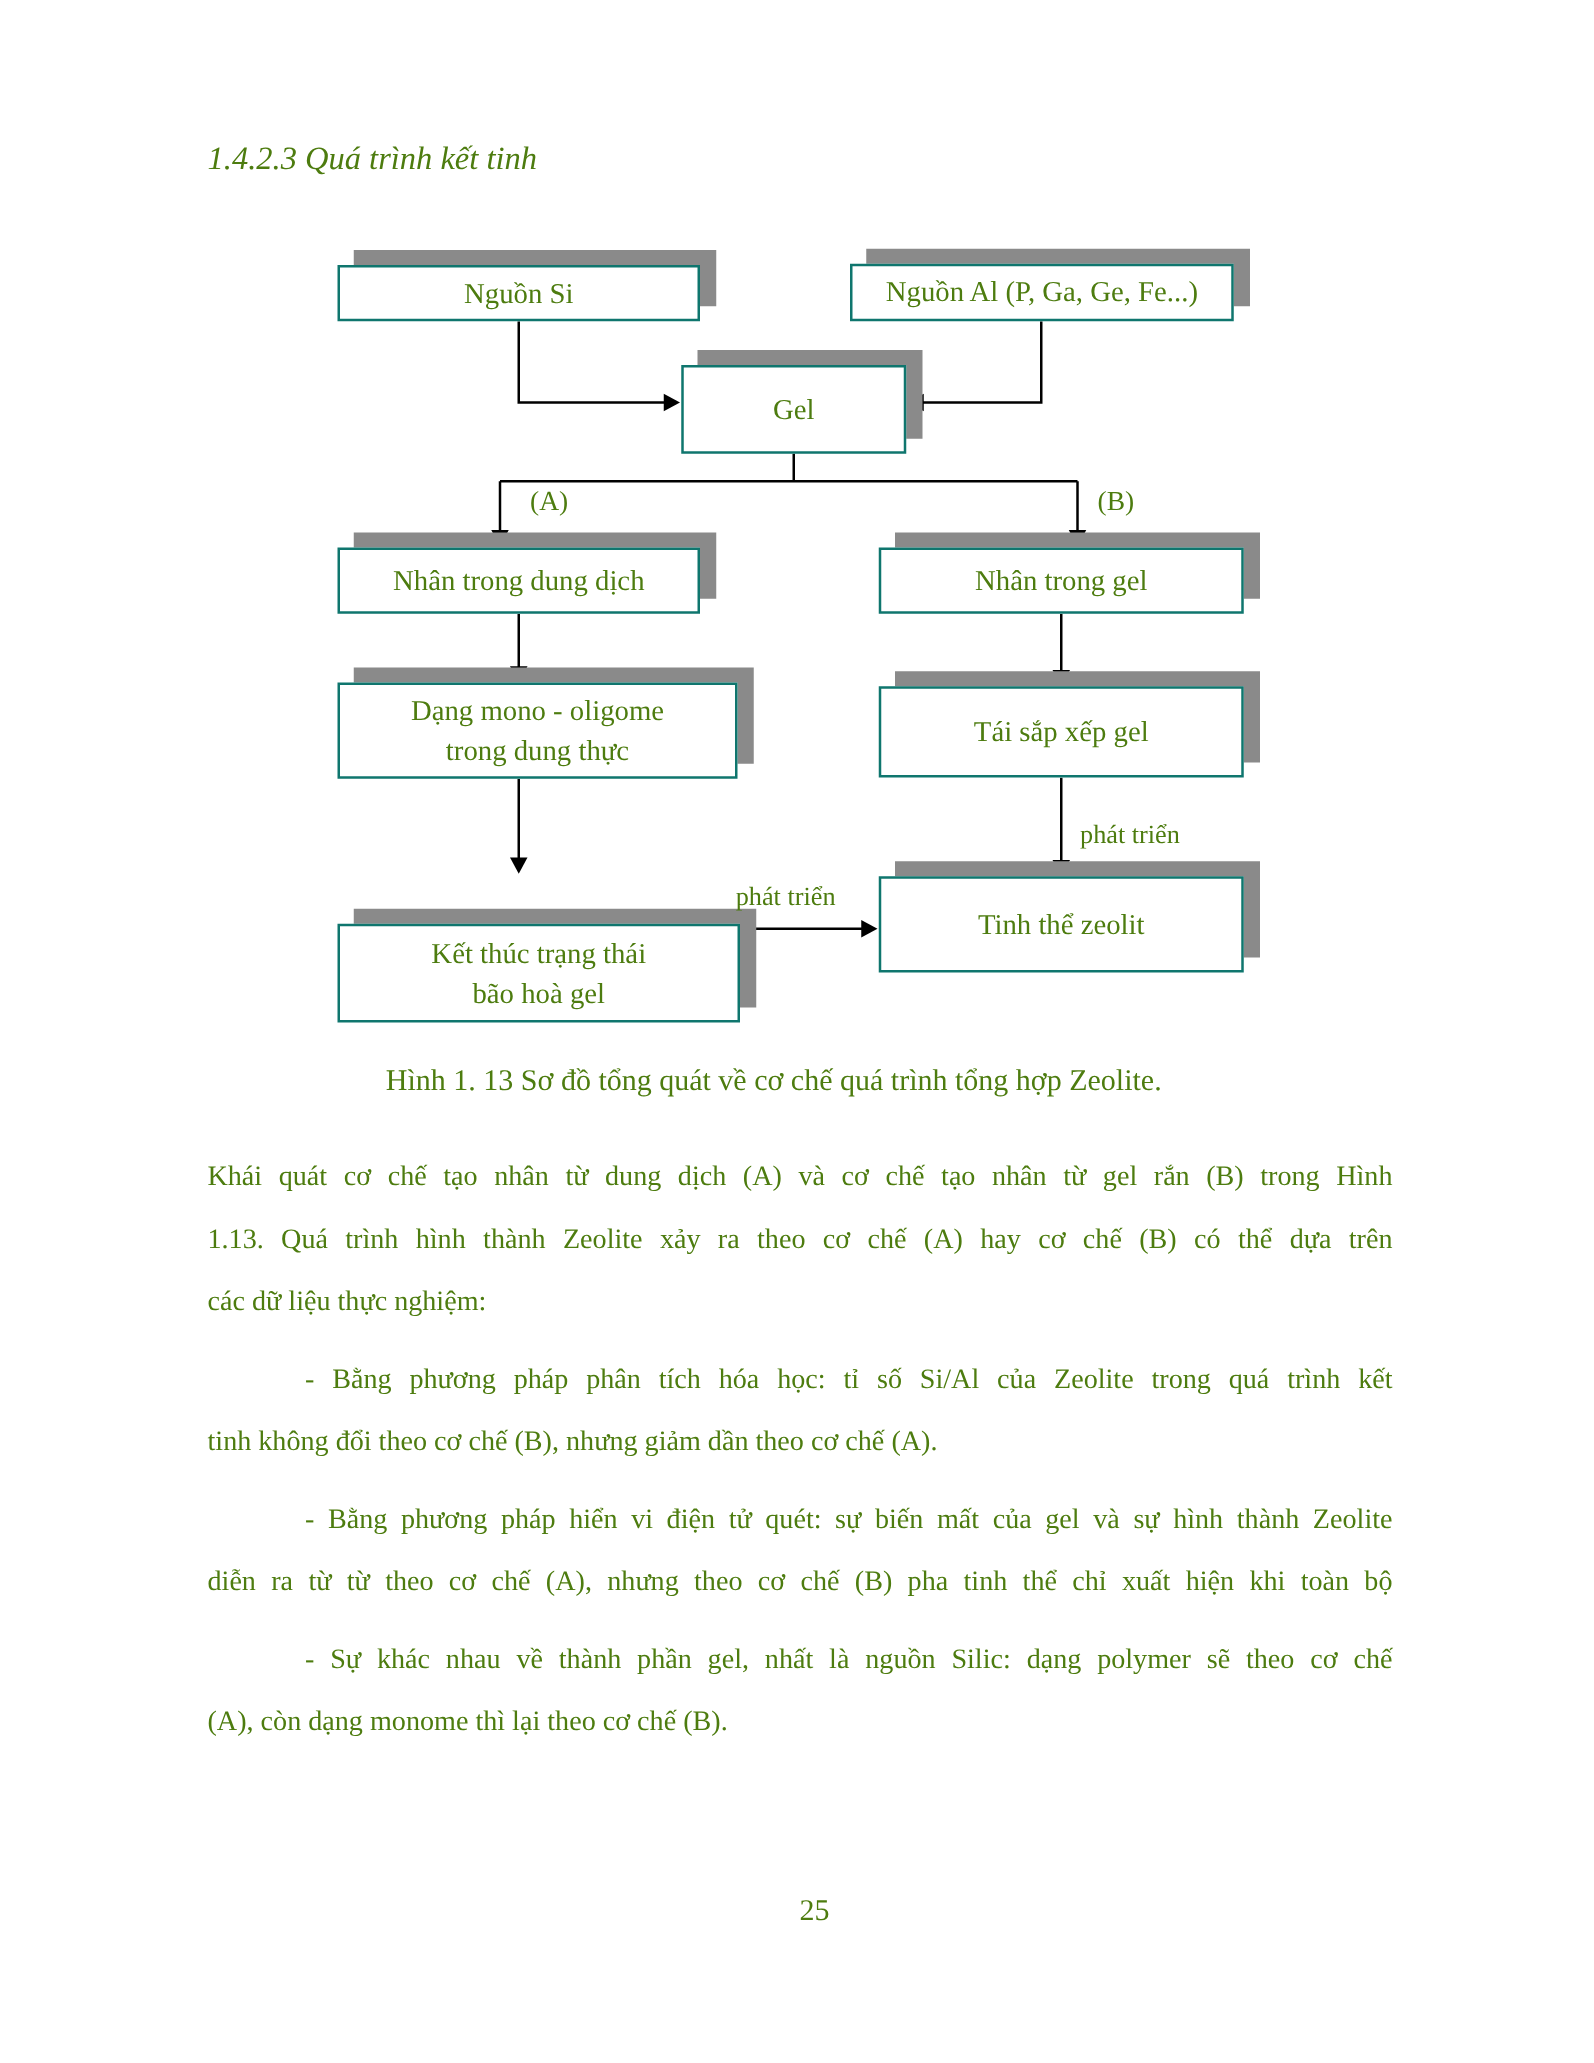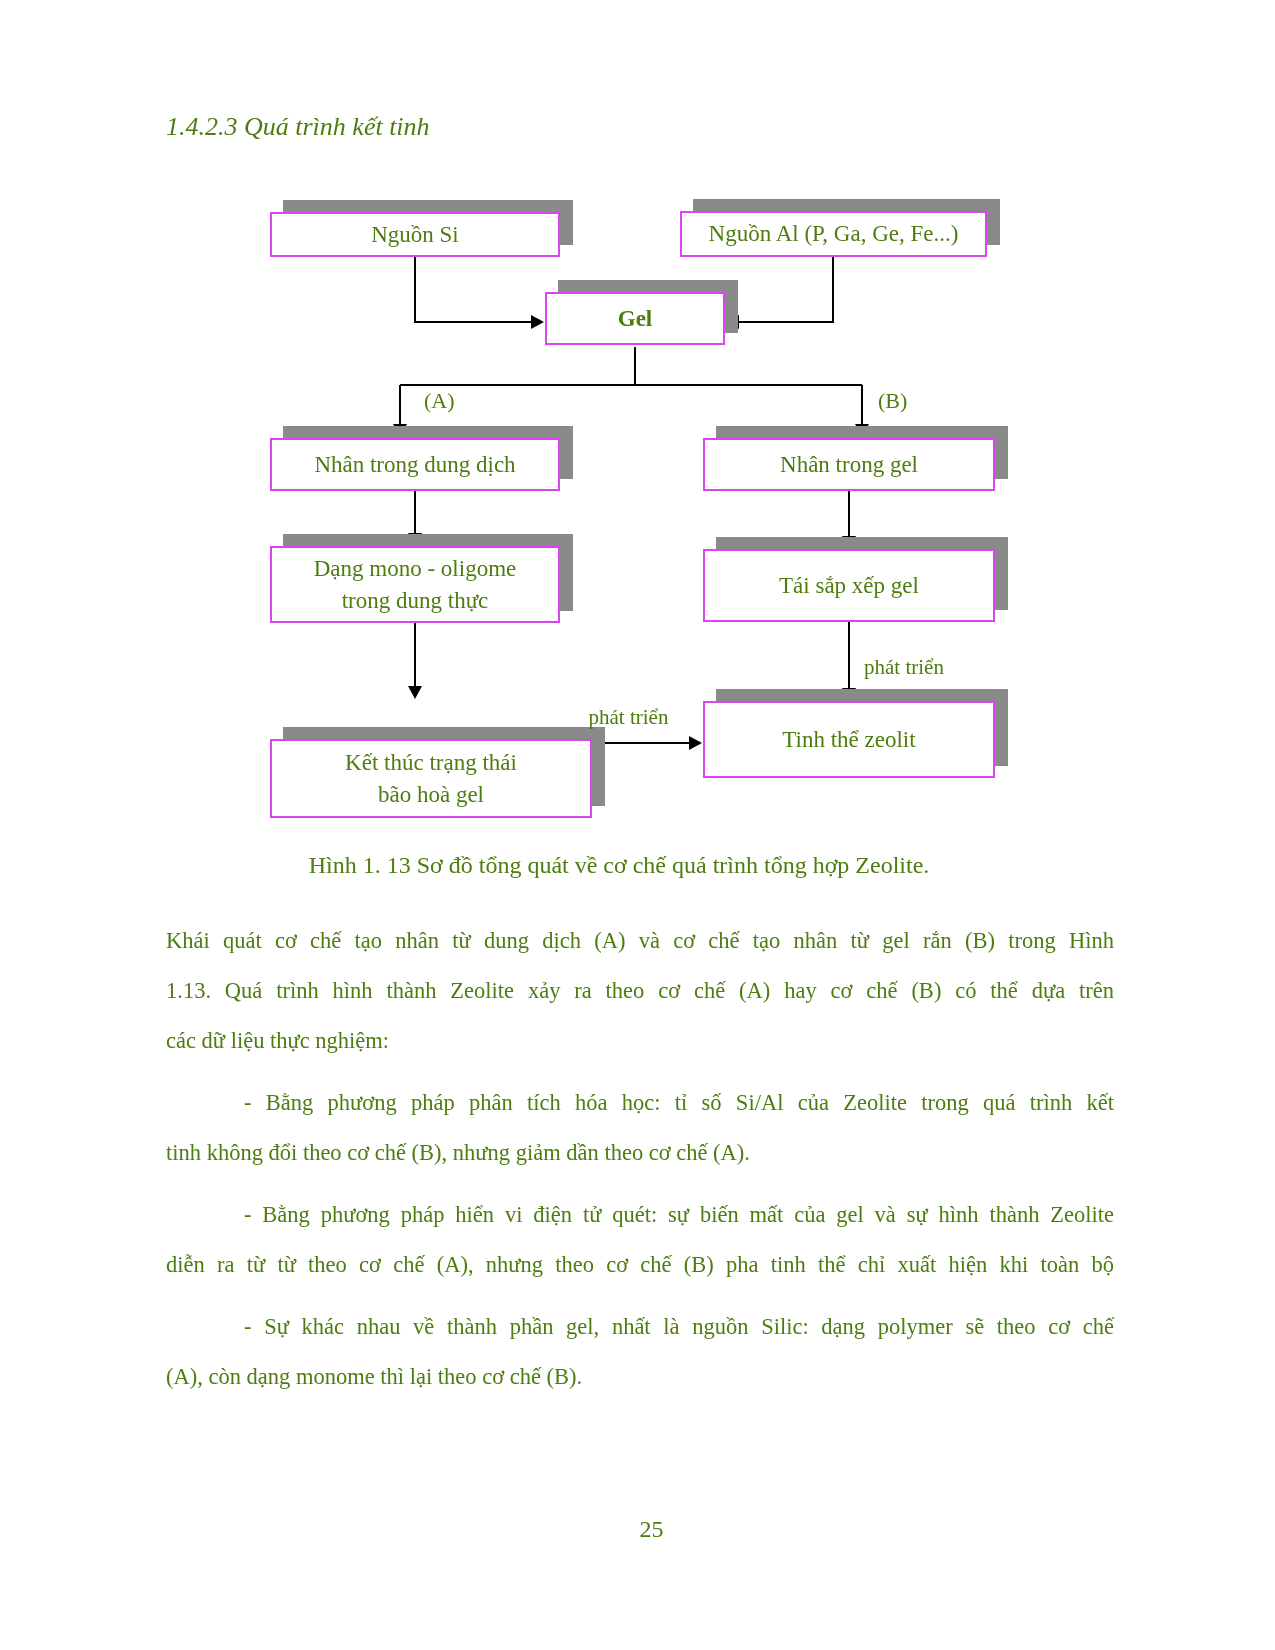--- a/index.html
+++ b/index.html
@@ -19,21 +19,21 @@
     top: 112px;
     font-style: italic;
     font-size: 26px;
   }
   
   .diagram { position: absolute; left: 0; top: 0; width: 1275px; height: 810px; }
   .connectors { position: absolute; left: 0; top: 0; }
   .fbox {
     position: absolute;
     background: #ffffff;
-    border: 2px solid #d946ef;
+    border: 2px solid #0f766e;
     box-shadow: 13px -12px 0 0 #8a8a8a;
     display: flex;
     flex-direction: column;
     align-items: center;
     justify-content: center;
     font-size: 23px;
     line-height: 1.35;
     text-align: center;
   }
   .flabel { position: absolute; font-size: 22px; white-space: nowrap; }
@@ -108,36 +108,36 @@
     </svg>
 
     <div class="fbox" style="left:270px; top:212px; width:290px; height:45px;">
       <span>Nguồn Si</span>
     </div>
 
     <div class="fbox" style="left:680px; top:211px; width:307px; height:46px;">
       <span>Nguồn Al (P, Ga, Ge, Fe...)</span>
     </div>
 
-    <div class="fbox" style="left:545px; top:292px; width:180px; height:53px;font-weight:bold;">
+    <div class="fbox" style="left:545px; top:292px; width:180px; height:71px;">
       <span>Gel</span>
     </div>
 
     <div class="flabel" style="left:424px; top:388px;">(A)</div>
     <div class="flabel" style="left:878px; top:388px;">(B)</div>
 
     <div class="fbox" style="left:270px; top:438px; width:290px; height:53px;">
       <span>Nhân trong dung dịch</span>
     </div>
 
     <div class="fbox" style="left:703px; top:438px; width:292px; height:53px;">
       <span>Nhân trong gel</span>
     </div>
 
-    <div class="fbox" style="left:270px; top:546px; width:290px; height:77px;">
+    <div class="fbox" style="left:270px; top:546px; width:320px; height:77px;">
       <span>Dạng mono - oligome</span>
       <span>trong dung thực</span>
     </div>
 
     <div class="fbox" style="left:703px; top:549px; width:292px; height:73px;">
       <span>Tái sắp xếp gel</span>
     </div>
 
     <div class="flabel" style="left:864px; top:655px; font-size:21px;">phát triển</div>
 

